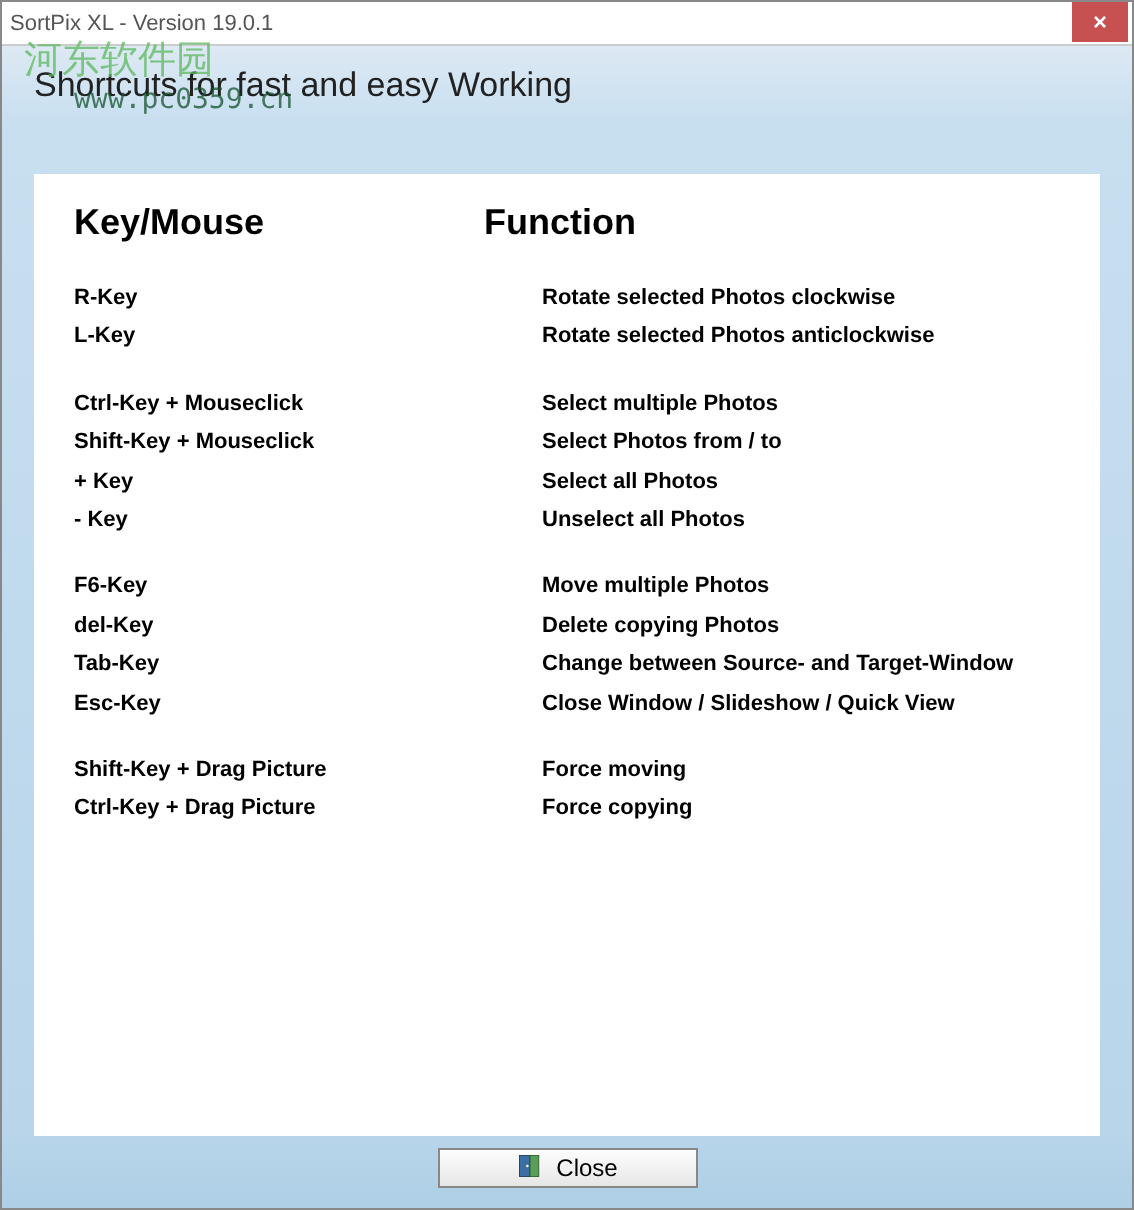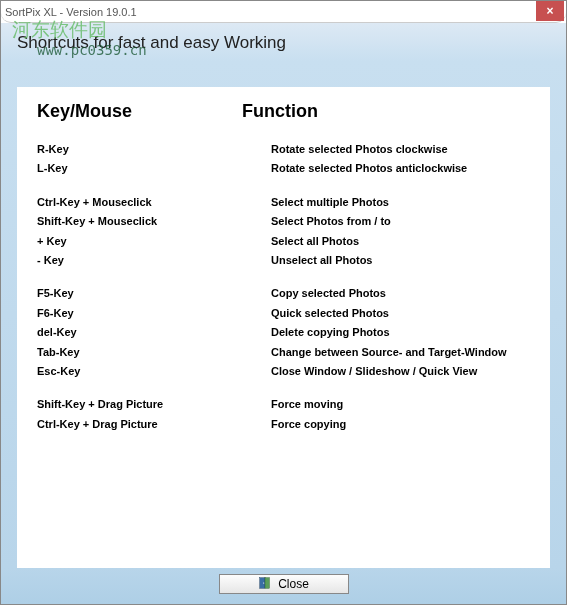--- a/index.html
+++ b/index.html
@@ -22,21 +22,20 @@
     .titlebar {
       height: 22px;
       background: #fff;
       border-bottom: 1px solid #ccc;
       display: flex;
       align-items: center;
       padding-left: 4px;
       font-size: 11px;
       color: #555;
       position: relative;
-      border-radius: 10px;
     }
     .titlebar .close-btn {
       position: absolute;
       right: 2px;
       top: 0px;
       width: 28px;
       height: 20px;
       background: #c75050;
       color: #fff;
       display: flex;
@@ -186,26 +185,22 @@
           <div class="c2">Select all Photos</div>
         </div>
         <div class="row">
           <div class="c1">- Key</div>
           <div class="c2">Unselect all Photos</div>
         </div>
       </div>
 
       <div class="group">
         <div class="row">
-          <div class="c1">F5-Key</div>
-          <div class="c2">Copy selected Photos</div>
-        </div>
-        <div class="row">
           <div class="c1">F6-Key</div>
-          <div class="c2">Quick selected Photos</div>
+          <div class="c2">Move multiple Photos</div>
         </div>
         <div class="row">
           <div class="c1">del-Key</div>
           <div class="c2">Delete copying Photos</div>
         </div>
         <div class="row">
           <div class="c1">Tab-Key</div>
           <div class="c2">Change between Source- and Target-Window</div>
         </div>
         <div class="row">

